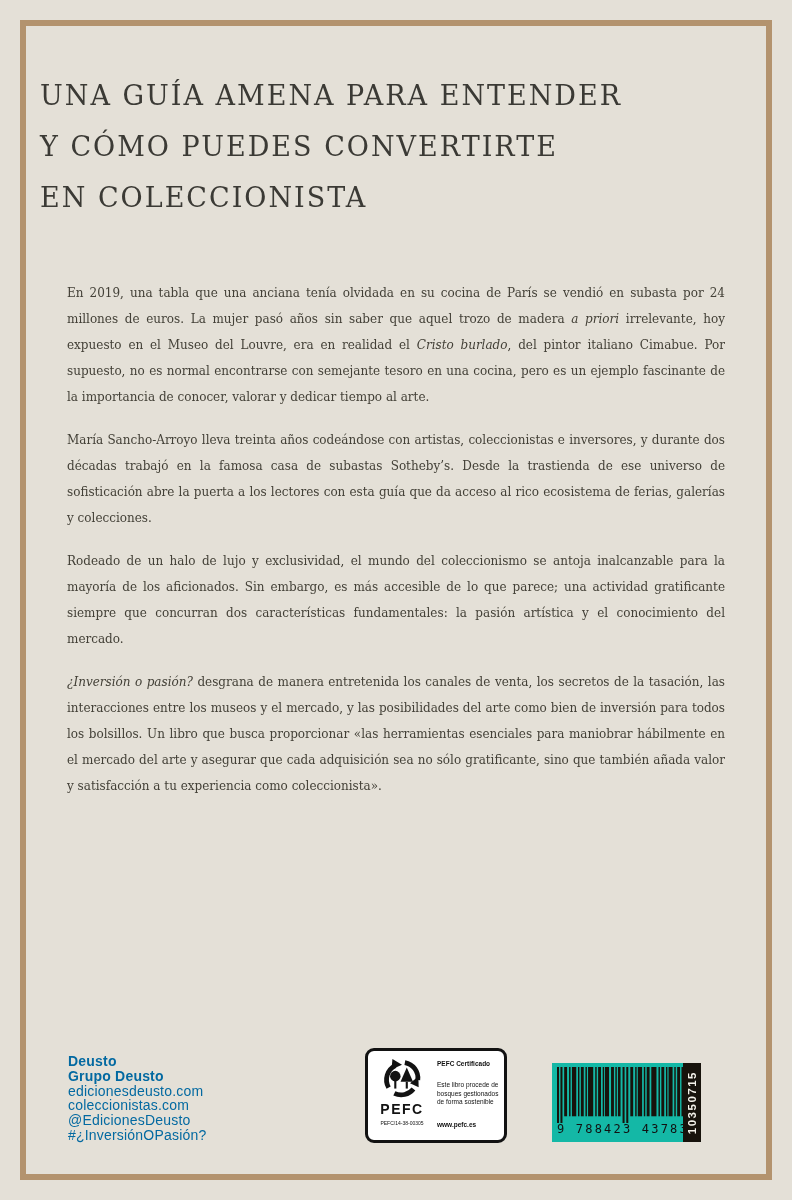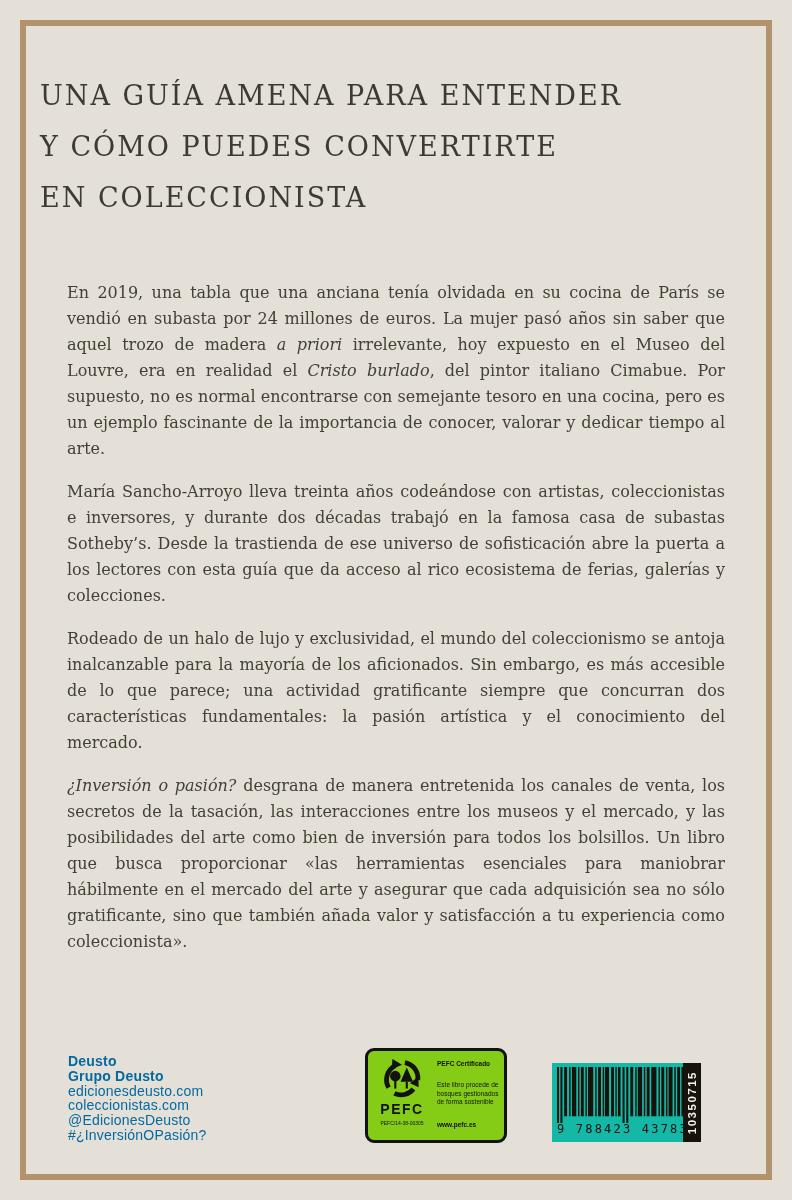--- a/index.html
+++ b/index.html
@@ -21,21 +21,21 @@
     position: absolute;
     top: 70px; left: 40px; right: 40px;
     font-size: 27px;
     line-height: 51px;
     letter-spacing: 2px;
     color: #3b3a35;
   }
   .body-text {
     position: absolute;
     top: 280px; left: 67px; width: 658px;
-    font-size: 16px;
+    font-size: 12px;
     line-height: 26px;
     text-align: justify;
     color: #434037;
   }
   .body-text p { margin-bottom: 17px; }
   .body-text i { font-style: italic; }
 
   .publisher {
     position: absolute;
     left: 68px; top: 1054px;
@@ -44,21 +44,21 @@
     line-height: 14.8px;
     color: #0369a1;
     letter-spacing: 0.2px;
   }
   .publisher .bold { font-weight: bold; }
 
   .pefc-box {
     position: absolute;
     left: 365px; top: 1048px;
     width: 142px; height: 95px;
-    background: #84cc16;
+    background: #ffffff;
     border: 3px solid #121212;
     border-radius: 9px;
     display: flex;
     padding: 5px 4px 4px 5px;
     font-family: "Liberation Sans", sans-serif;
     color: #121212;
   }
   .pefc-left {
     width: 58px;
     display: flex; flex-direction: column; align-items: center;

